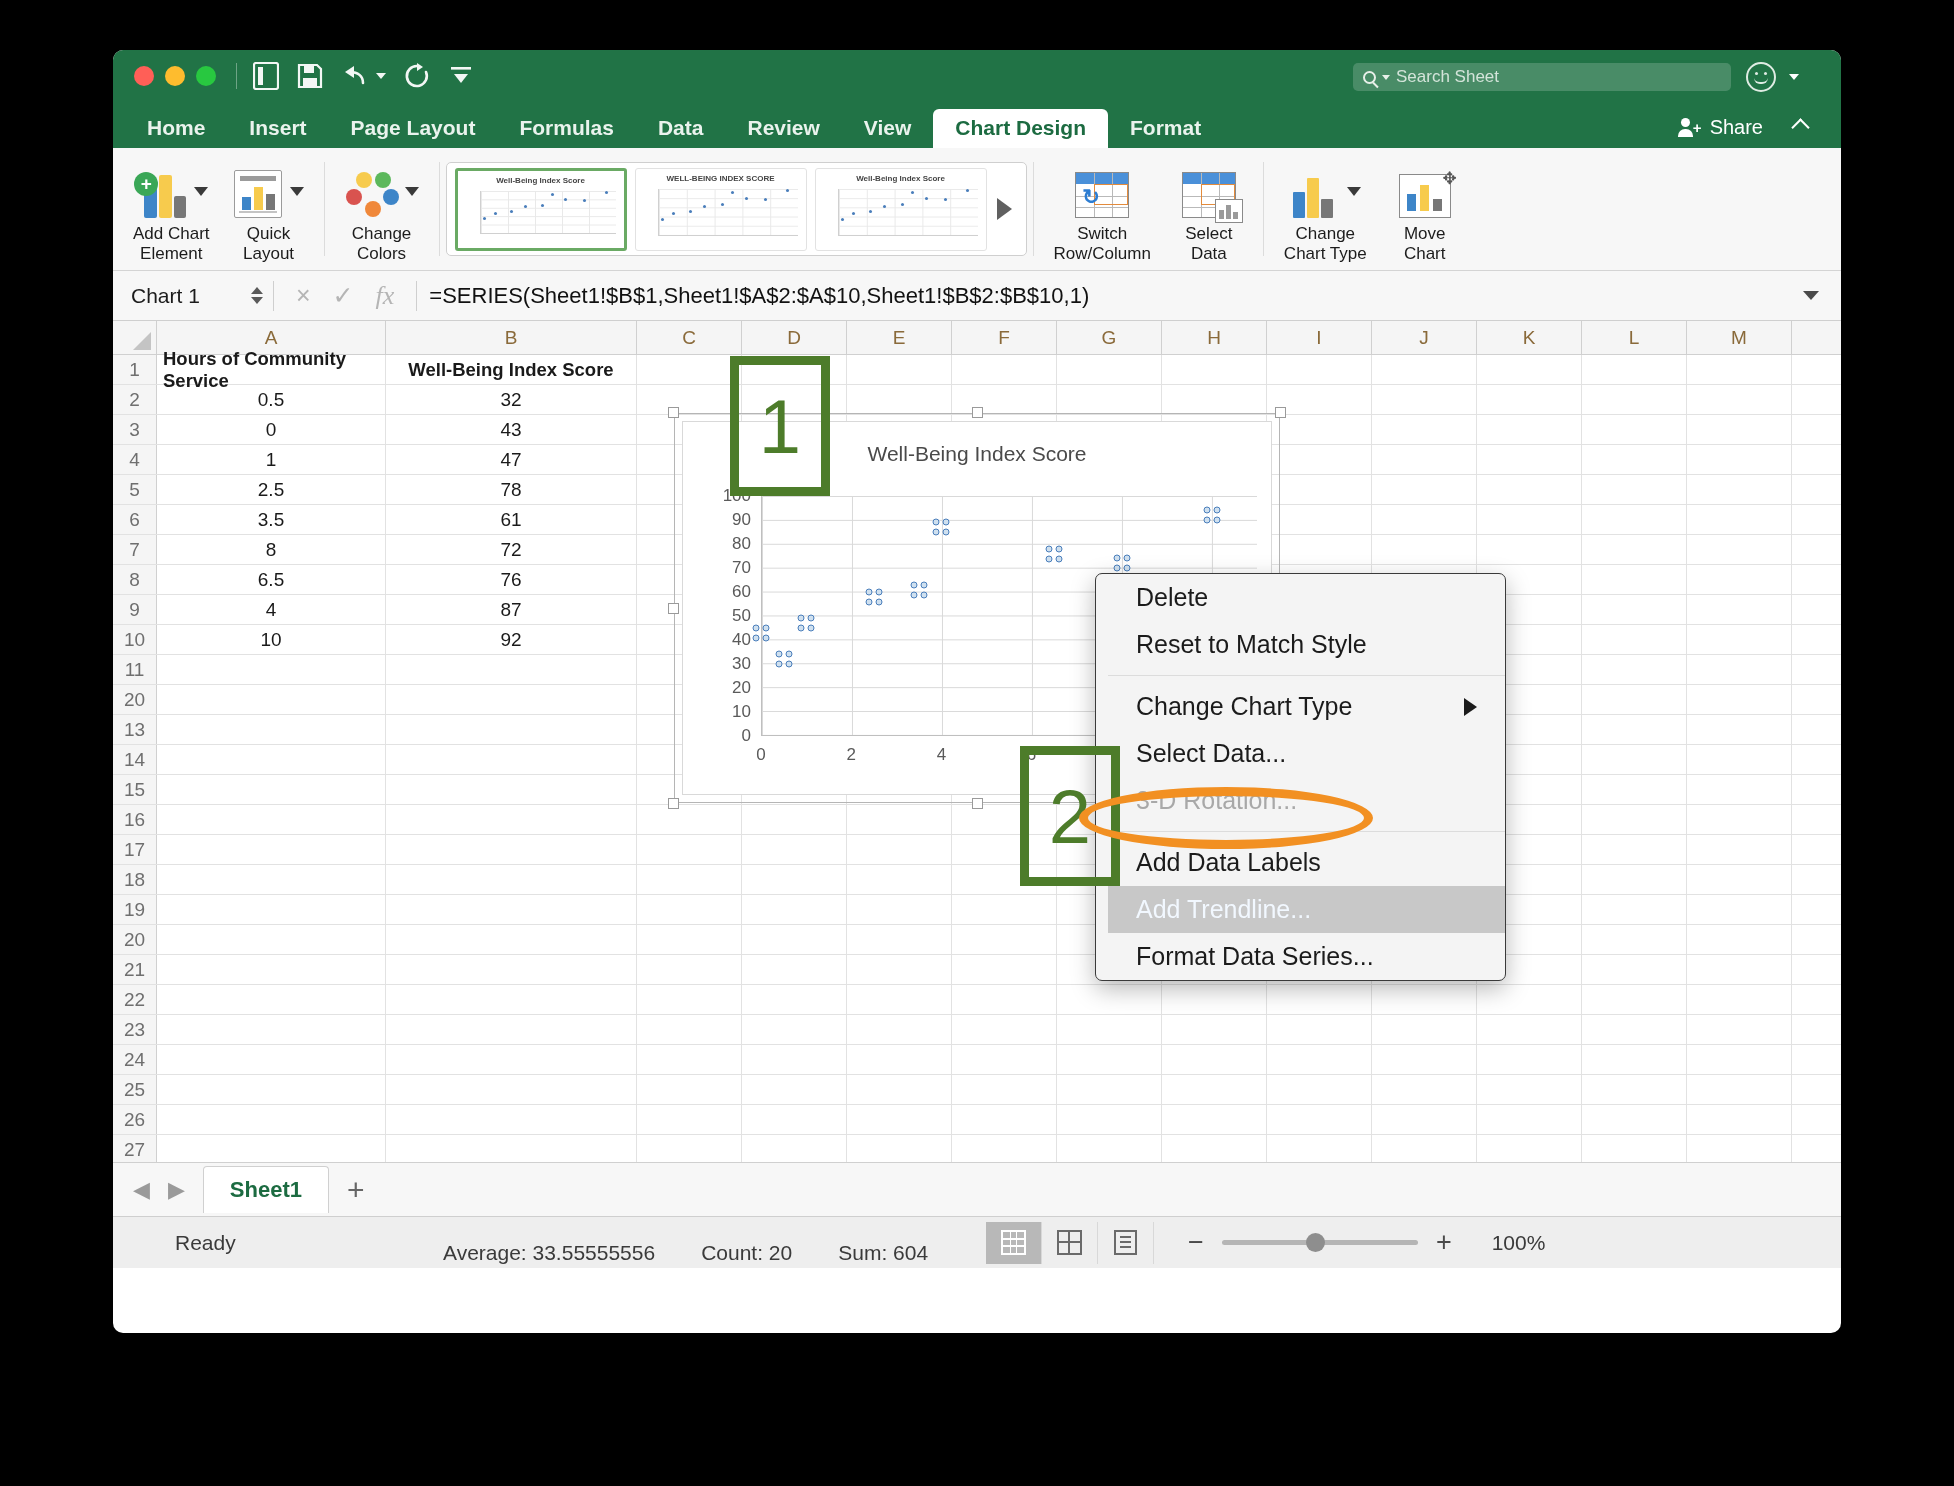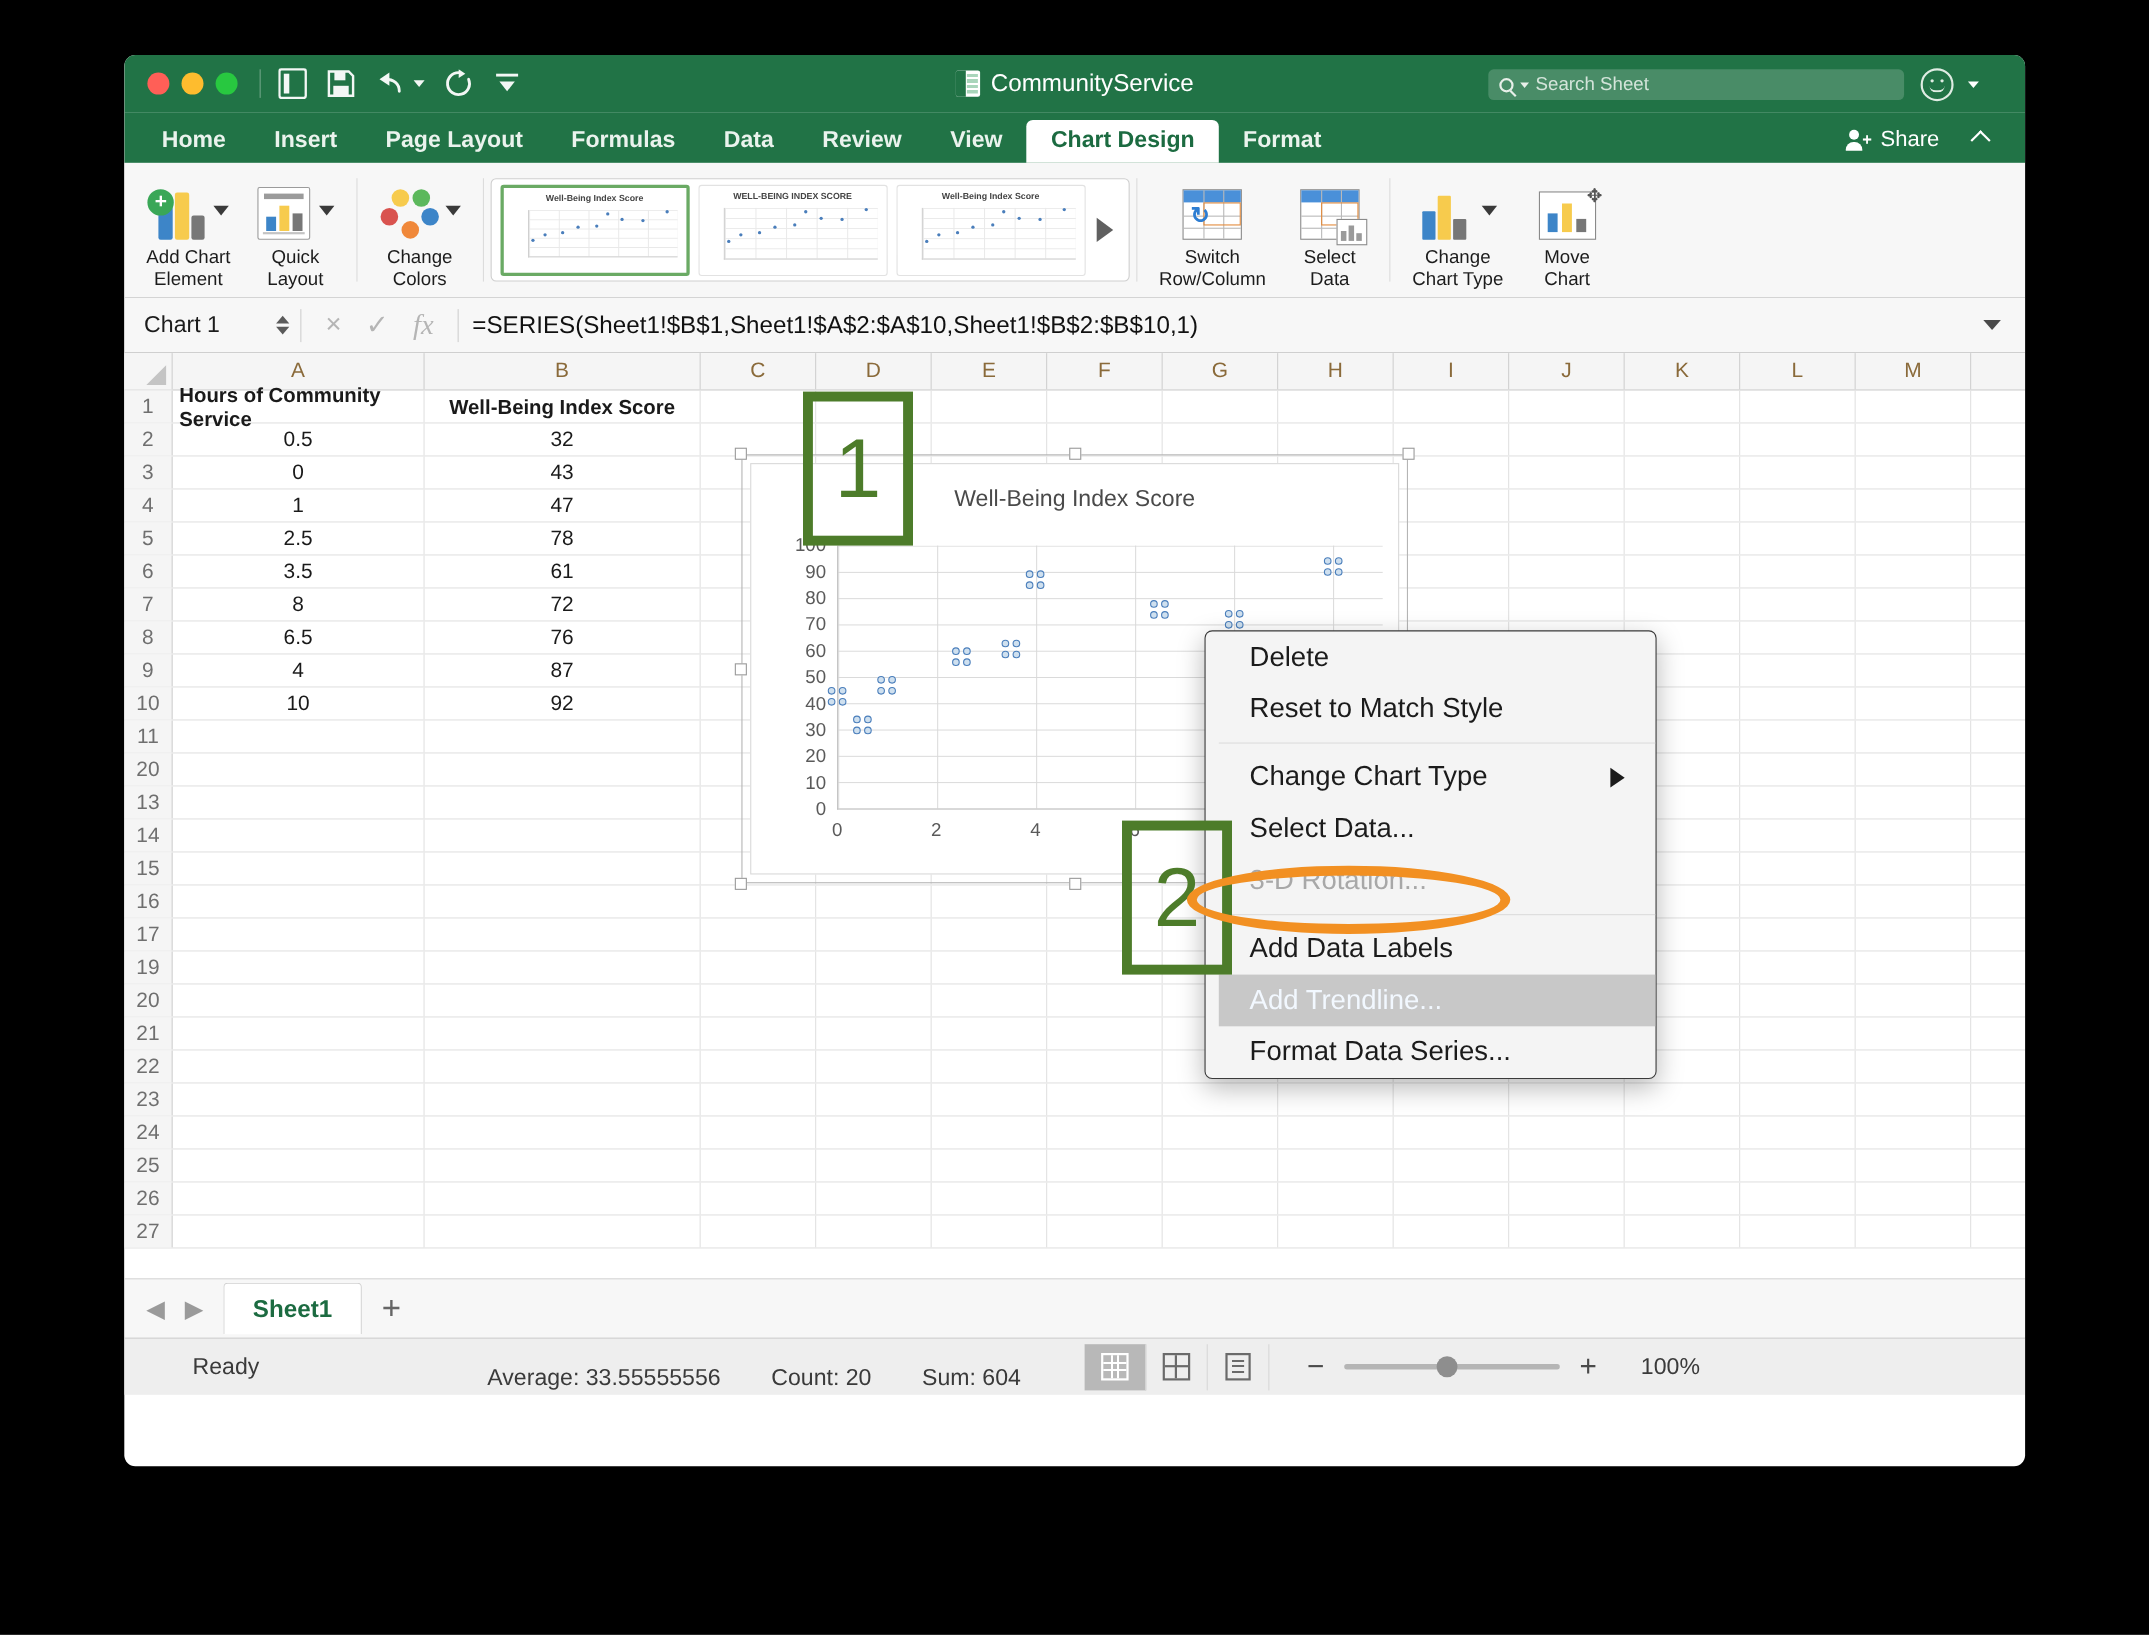--- a/index.html
+++ b/index.html
@@ -472,24 +472,20 @@
             <path d="M13 3a10 10 0 1 0 9 6" fill="none" stroke="#fff" stroke-width="2.6" stroke-linecap="round"></path>
             <path d="M13 0v8l6-4z" fill="#fff"></path>
           </svg>
       </div>
       <div class="qat-btn">
         <svg width="26" height="22" viewBox="0 0 26 22">
             <rect x="3" y="2" width="20" height="2.6" fill="#fff"></rect>
             <path d="M6 9h14l-7 9z" fill="#fff"></path>
           </svg>
       </div>
-    </div>
-    <div class="doc-title">
-      <span class="xl-badge"></span>
-      <span>CommunityService</span>
     </div>
     <div class="searchbox">
       <span class="mag"></span>
       <span class="vcaret"></span>
       <input placeholder="Search Sheet" style="">
     </div>
     <div class="avatar-btn">
       <span class="smiley">
           <i></i>
         </span>
@@ -965,20 +961,36 @@
           <div class="cell" style="width: 105px;"></div>
           <div class="cell" style="width: 105px;"></div>
           <div class="cell" style="width: 105px;"></div>
           <div class="cell" style="width: 105px;"></div>
           <div class="cell" style="width: 105px;"></div>
           <div class="cell" style="width: 105px;"></div>
           <div class="cell" style="width: 105px;"></div>
         </div>
         <div class="row">
           <div class="rh">17</div>
+          <div class="cell" style="width: 229px;"></div>
+          <div class="cell" style="width: 251px;"></div>
+          <div class="cell" style="width: 105px;"></div>
+          <div class="cell" style="width: 105px;"></div>
+          <div class="cell" style="width: 105px;"></div>
+          <div class="cell" style="width: 105px;"></div>
+          <div class="cell" style="width: 105px;"></div>
+          <div class="cell" style="width: 105px;"></div>
+          <div class="cell" style="width: 105px;"></div>
+          <div class="cell" style="width: 105px;"></div>
+          <div class="cell" style="width: 105px;"></div>
+          <div class="cell" style="width: 105px;"></div>
+          <div class="cell" style="width: 105px;"></div>
+        </div>
+        <div class="row">
+          <div class="rh">18</div>
           <div class="cell" style="width: 229px;"></div>
           <div class="cell" style="width: 251px;"></div>
           <div class="cell" style="width: 105px;"></div>
           <div class="cell" style="width: 105px;"></div>
           <div class="cell" style="width: 105px;"></div>
           <div class="cell" style="width: 105px;"></div>
           <div class="cell" style="width: 105px;"></div>
           <div class="cell" style="width: 105px;"></div>
           <div class="cell" style="width: 105px;"></div>
           <div class="cell" style="width: 105px;"></div>

